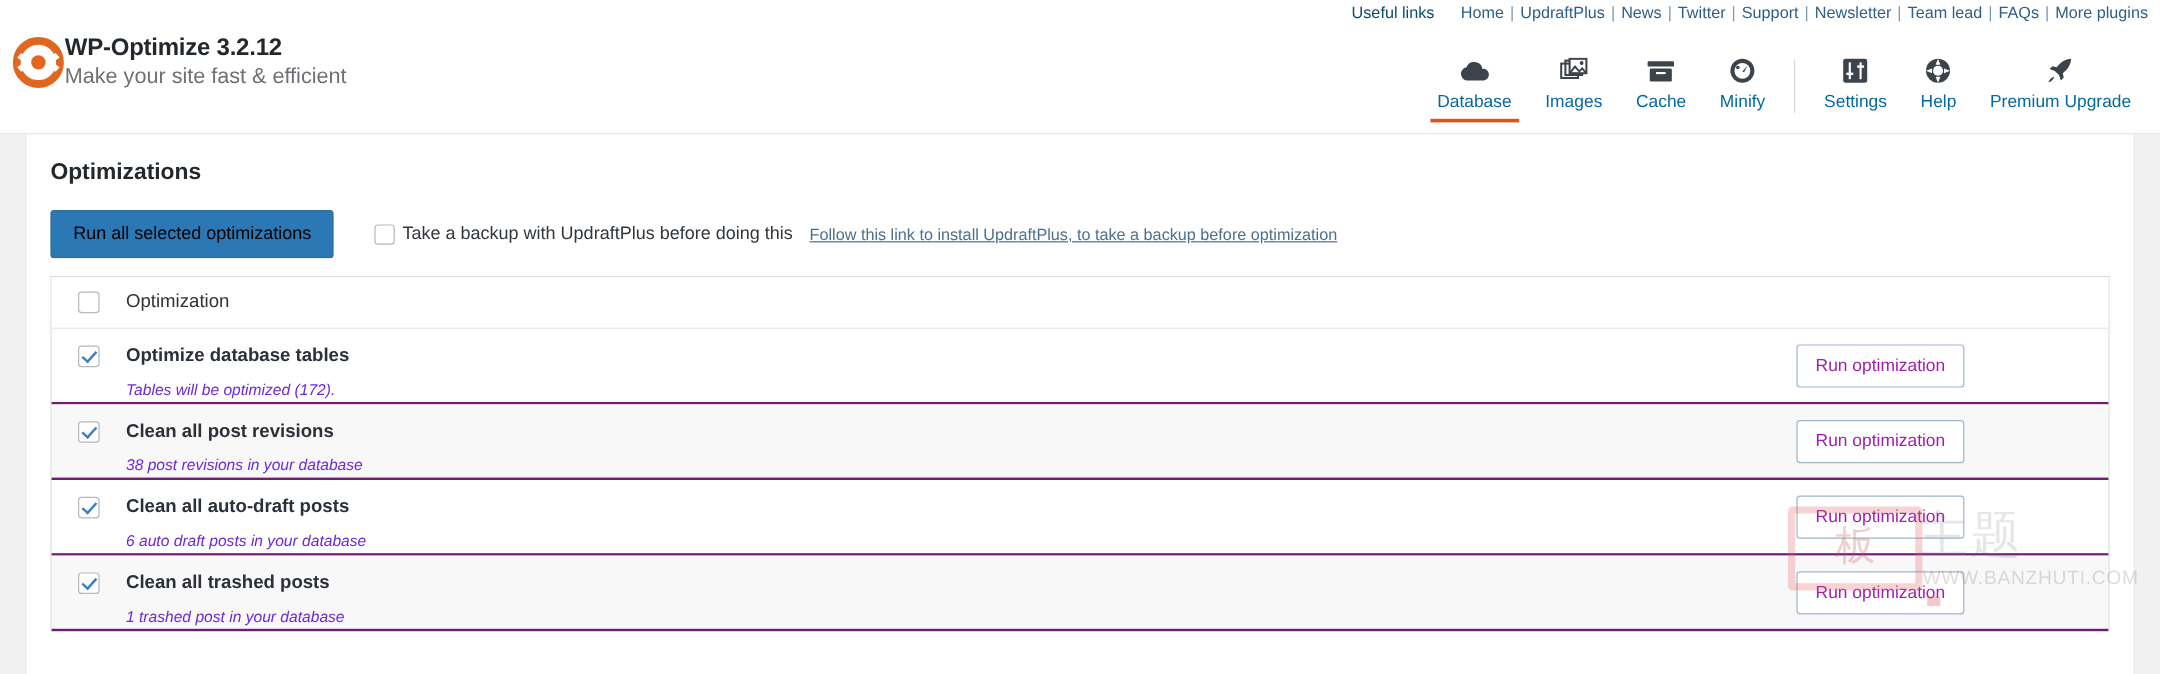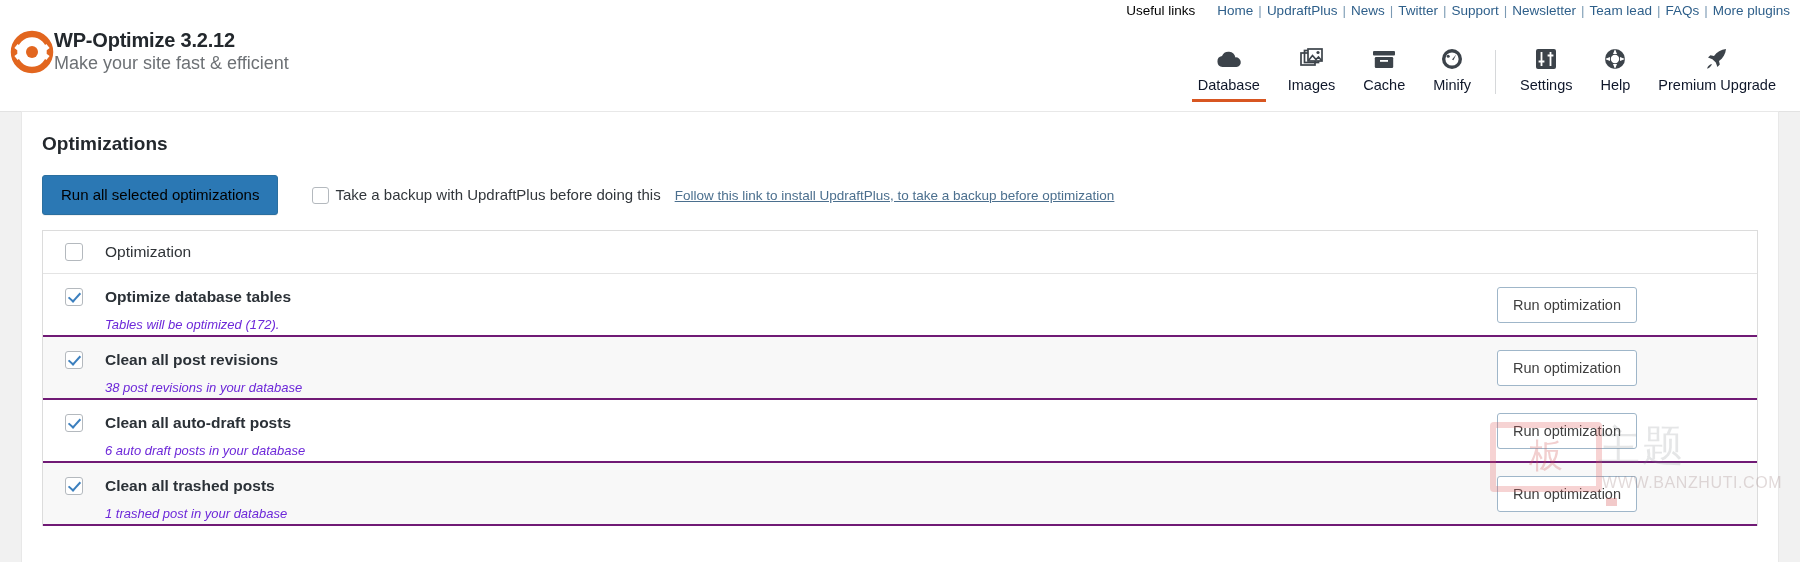--- a/index.html
+++ b/index.html
@@ -22,21 +22,21 @@
     content:"";position:absolute;left:0;bottom:0;width:100%;height:1px;
     background:#e2e2e2;
   }
 
   
   .useful-links{
     position:absolute;right:10px;top:2px;
     display:flex;align-items:center;gap:22px;
     font-size:13.5px;line-height:18px;
   }
-  .useful-links-label{color:#000000;}
+  .useful-links-label{color:#0c4a6e;}
   .links-list{display:flex;align-items:center;color:#2a5a86;}
   .links-list a{
     color:#2e5f8a;text-decoration:none;
   }
   .links-sep{color:#7b9ab3;margin:0 5px;}
 
   
   .brand{position:absolute;left:10px;top:28px;display:flex;align-items:center;}
   .logo{width:44px;height:44px;flex:none;position:relative;}
   .brand-text{display:flex;flex-direction:column;justify-content:center;}
@@ -56,21 +56,21 @@
     display:flex;flex-direction:column;align-items:center;justify-content:flex-end;
     padding:0 14px 8px 14px;
     height:66px;box-sizing:border-box;
     position:relative;cursor:pointer;
   }
   .nav-item .nav-ico{
     height:26px;display:flex;align-items:flex-end;justify-content:center;margin-bottom:6px;
     color:#3c434a;
   }
   .nav-item .nav-label{
-    font-size:14.5px;color:#0f172a;line-height:18px;white-space:nowrap;
+    font-size:14.5px;color:#0369a1;line-height:18px;white-space:nowrap;
   }
   .nav-item.active:after{
     content:"";position:absolute;left:8px;right:8px;bottom:0;height:3px;background:#d85621;
   }
   .nav-divider{
     width:1px;height:44px;background:#d6d8da;margin:0 10px 8px 10px;align-self:flex-end;
   }
 
   
   .page{
@@ -148,21 +148,21 @@
     font-size:15.5px;font-weight:bold;color:#2b3137;line-height:21px;
   }
   .row-desc{
     font-size:13px;font-style:italic;color:#6d28d9;line-height:18px;margin-top:9px;
   }
   .row-action{
     width:260px;flex:none;display:flex;justify-content:flex-start;padding-top:1px;
   }
   .btn-secondary{
     background:#ffffff;border:1px solid #9fb6c9;border-radius:3px;
-    color:#404040;font-size:14.5px;line-height:18px;
+    color:#a21caf;font-size:14.5px;line-height:18px;
     padding:8px 15px;cursor:pointer;white-space:nowrap;
     font-family:"Liberation Sans",sans-serif;
   }
 
   
   .watermark{
     position:absolute;left:1490px;top:418px;width:290px;height:80px;
     pointer-events:none;opacity:.5;
   }
   .wm-stamp{

